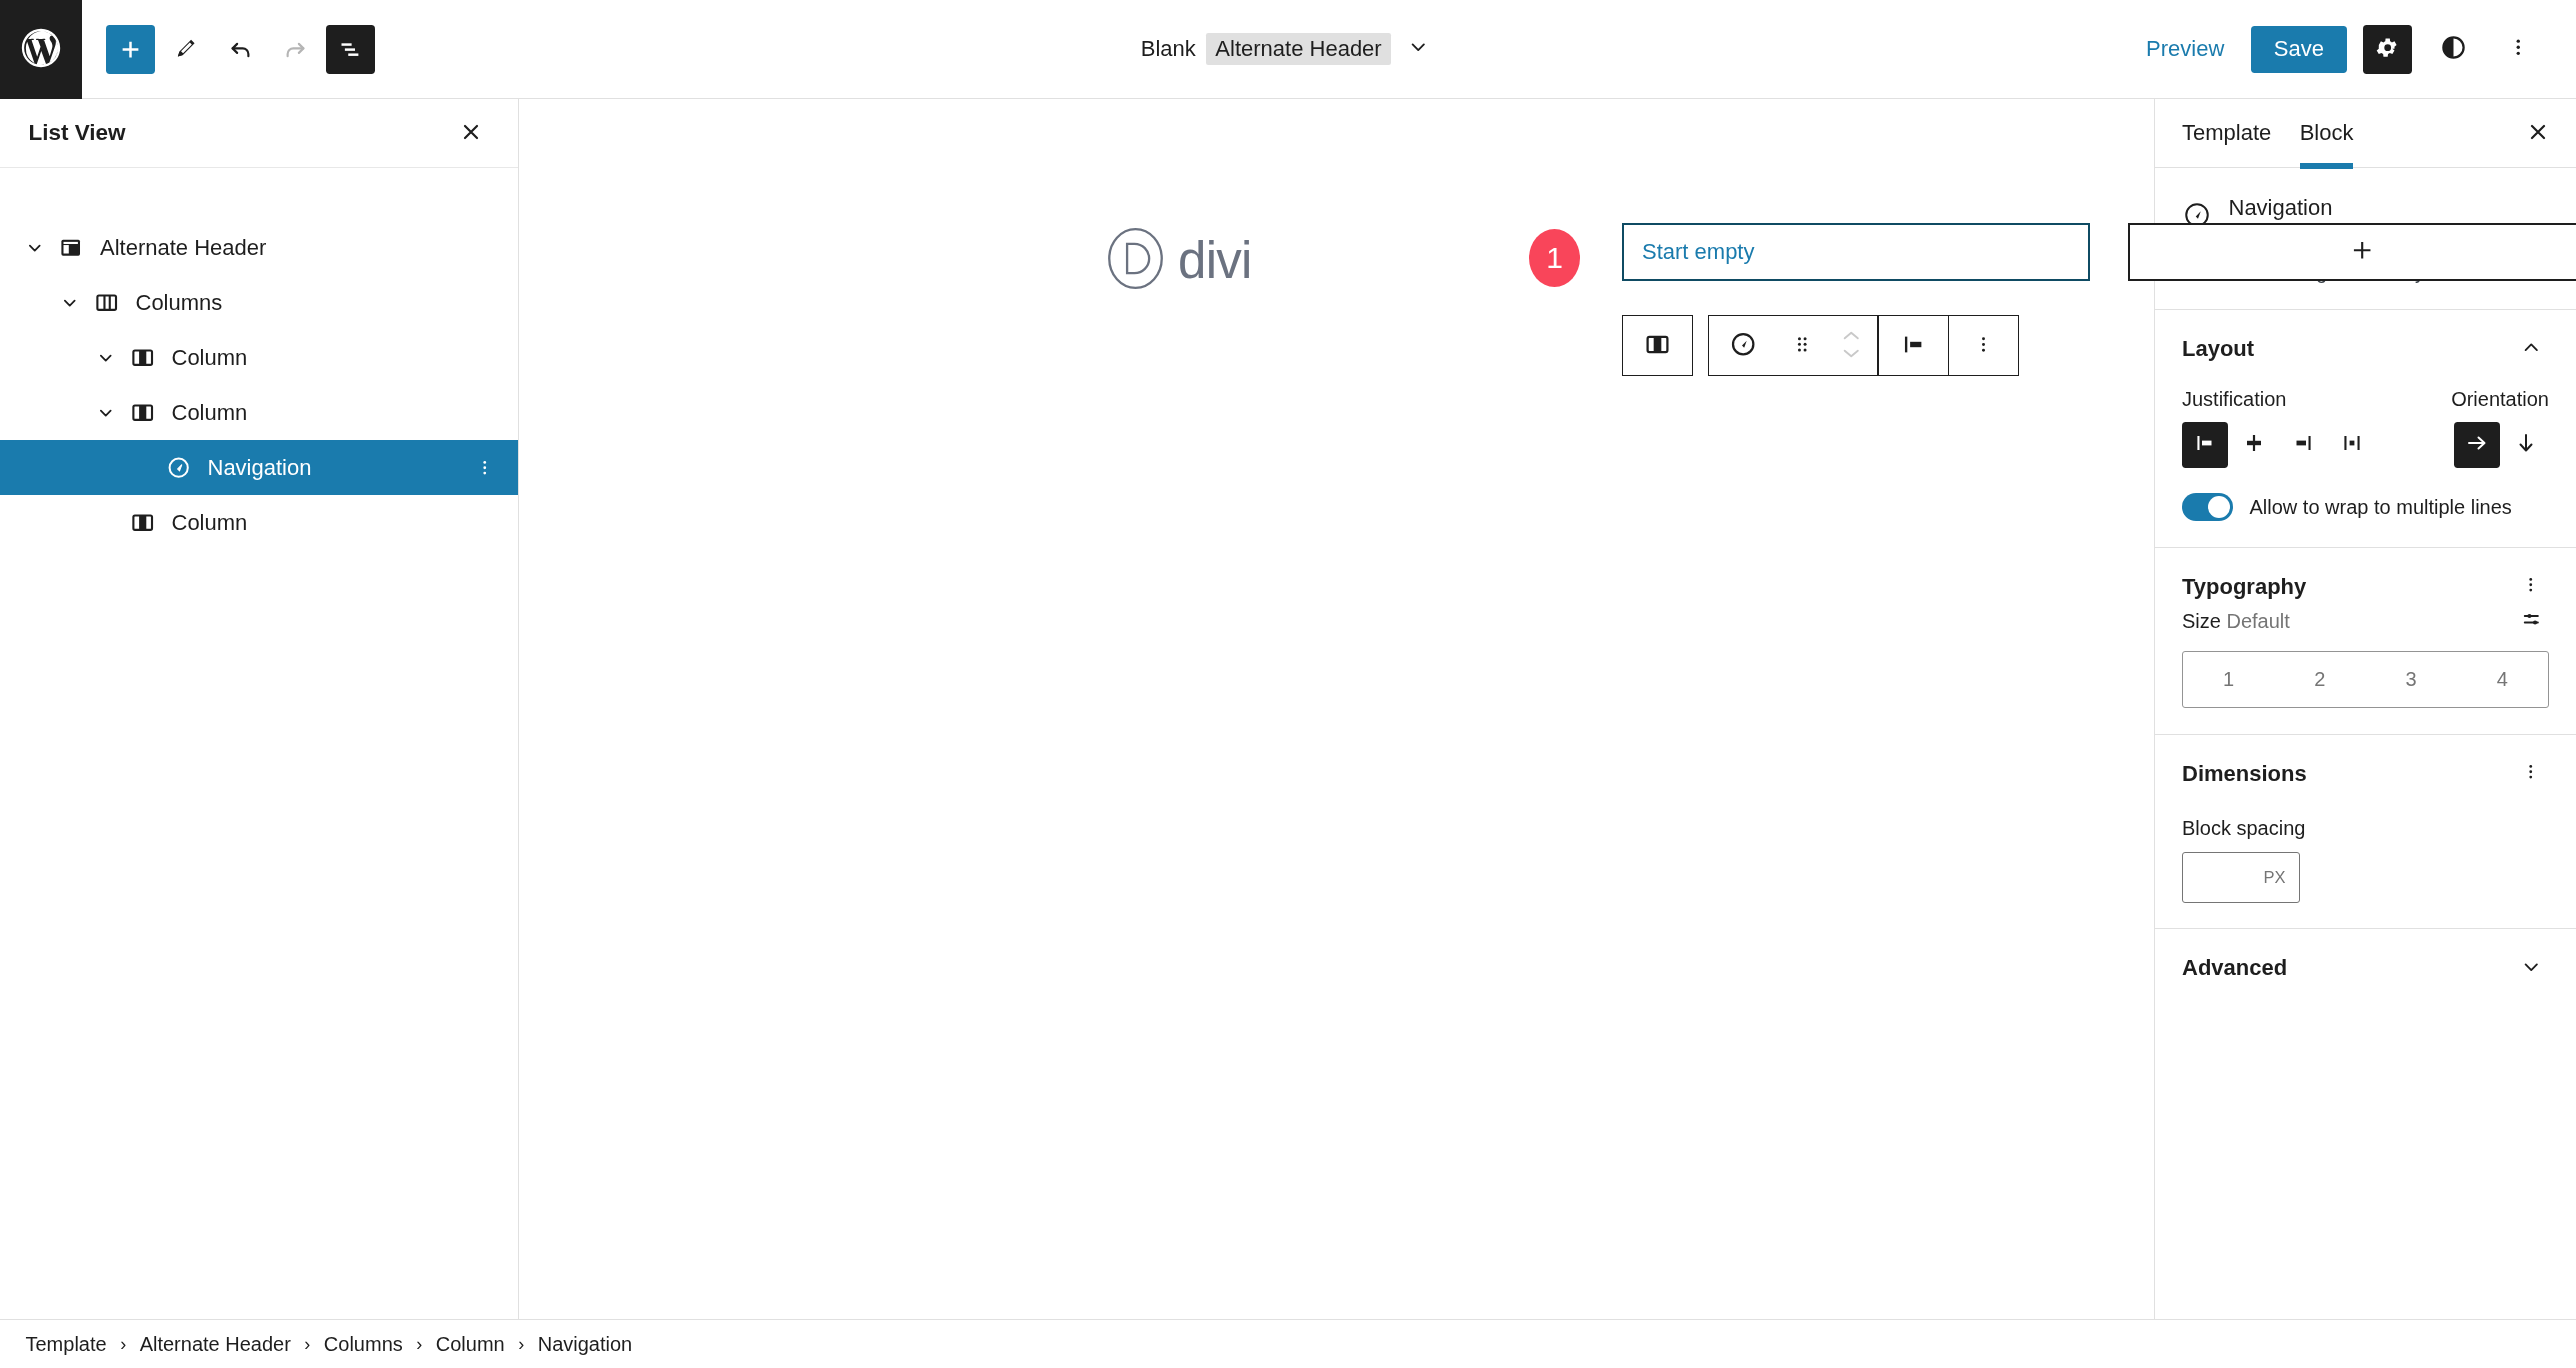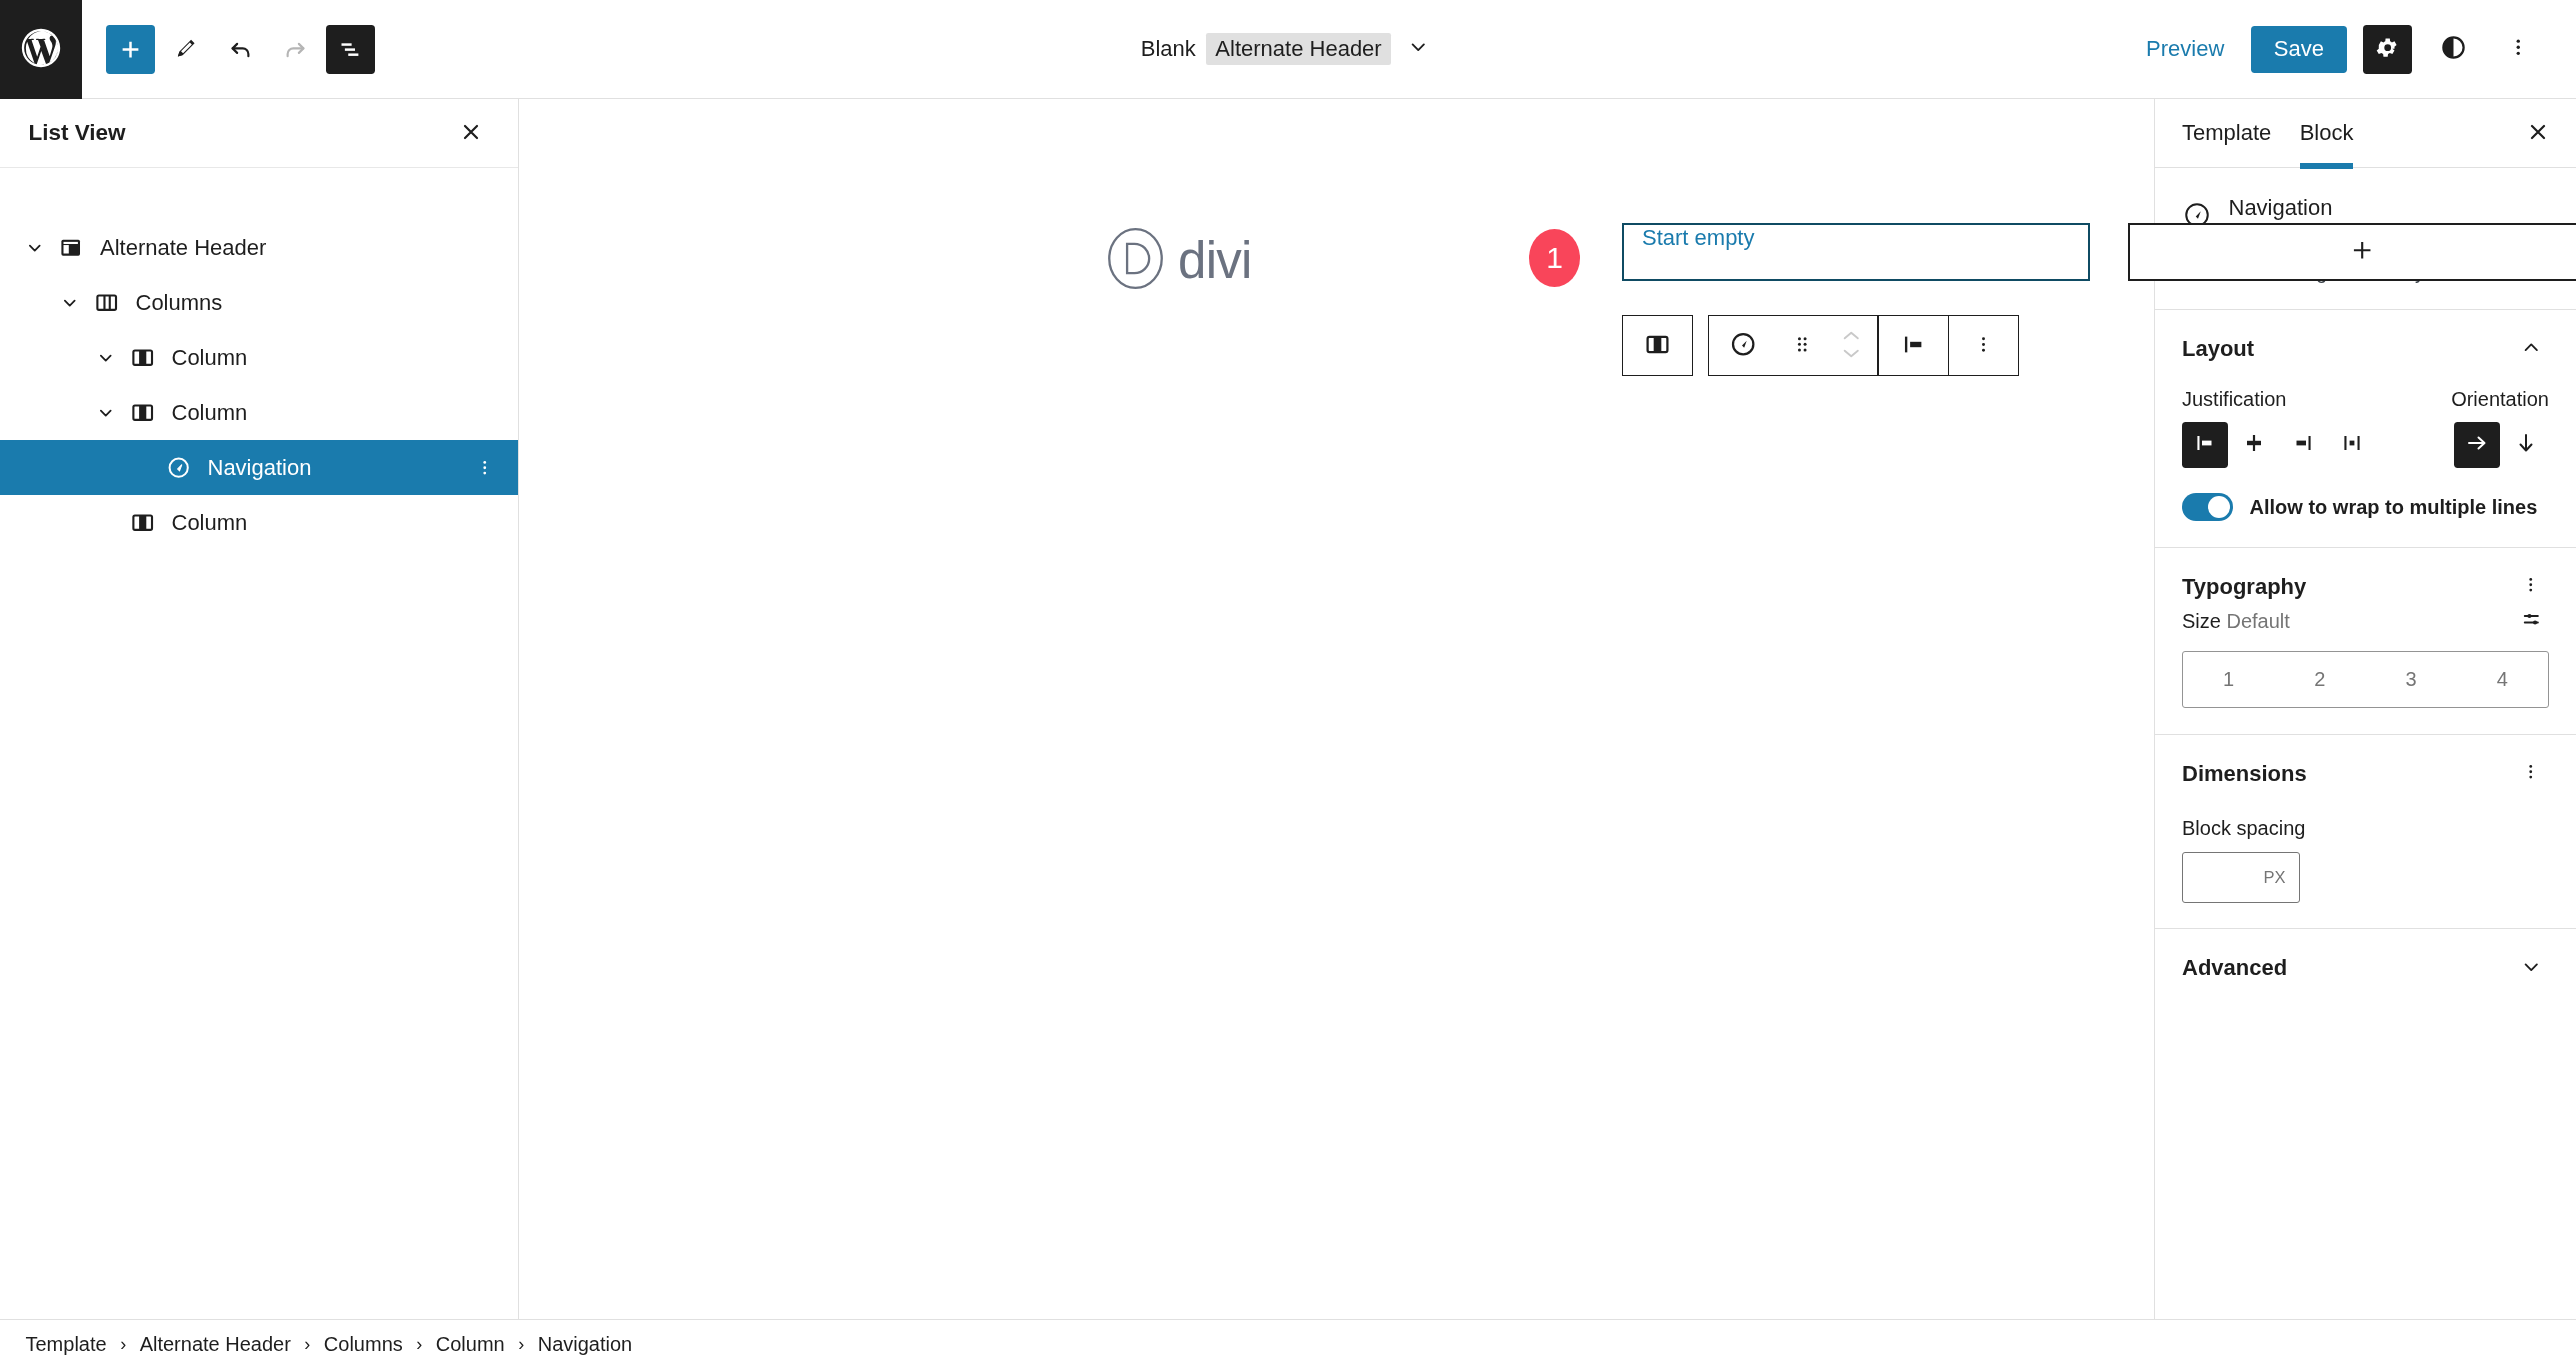--- a/index.html
+++ b/index.html
@@ -125,21 +125,21 @@
     position: absolute; left: 1010px; top: 130px;
     width: 51px; height: 58px; border-radius: 50%;
     background: #f9455a; color: #fff;
     display: flex; align-items: center; justify-content: center;
     font-size: 30px;
   }
   .start-empty-box {
     position: absolute; left: 1103px; top: 124px;
     width: 468px; height: 58px;
     border: 2.2px solid #0f4b63;
-    display: flex; 
+    display: flex; align-items: center;
     padding-left: 18px;
     background: #fff; cursor: text;
   }
   .start-empty-text { font-size: 22px; color: #1a7bad; }
   .plus-box {
     position: absolute; left: 1609px; top: 124px;
     width: 468px; height: 58px;
     border: 2.2px solid #1e1e1e;
     display: flex; align-items: center; justify-content: center;
     background: #fff; cursor: pointer;
@@ -204,21 +204,21 @@
 
   .toggle-row { display: flex; align-items: center; gap: 16.5px; margin-top: 25.4px; }
   .toggle {
     width: 51px; height: 28.4px; border-radius: 14.2px; background: #1a7bad;
     position: relative; cursor: pointer; flex: 0 0 51px;
   }
   .toggle::after {
     content: ""; position: absolute; top: 3px; right: 3px;
     width: 22.5px; height: 22.5px; border-radius: 50%; background: #fff;
   }
-  .toggle-label { font-size: 20px; color: #1e1e1e; font-weight: bold; }
+  .toggle-label { font-size: 20px; color: #1e1e1e; }
 
   .size-row { display: flex; align-items: center; justify-content: space-between; }
   .size-left { font-size: 20px; color: #1e1e1e; }
   .size-left .muted { color: #757575; }
   .size-tool { width: 33px; height: 33px; display:flex; align-items:center; justify-content:center; cursor:pointer; }
   .size-seg {
     margin-top: 13.5px; display: flex; border: 1.5px solid #949494; border-radius: 3px;
     height: 57px; overflow: hidden;
   }
   .size-seg-btn {

